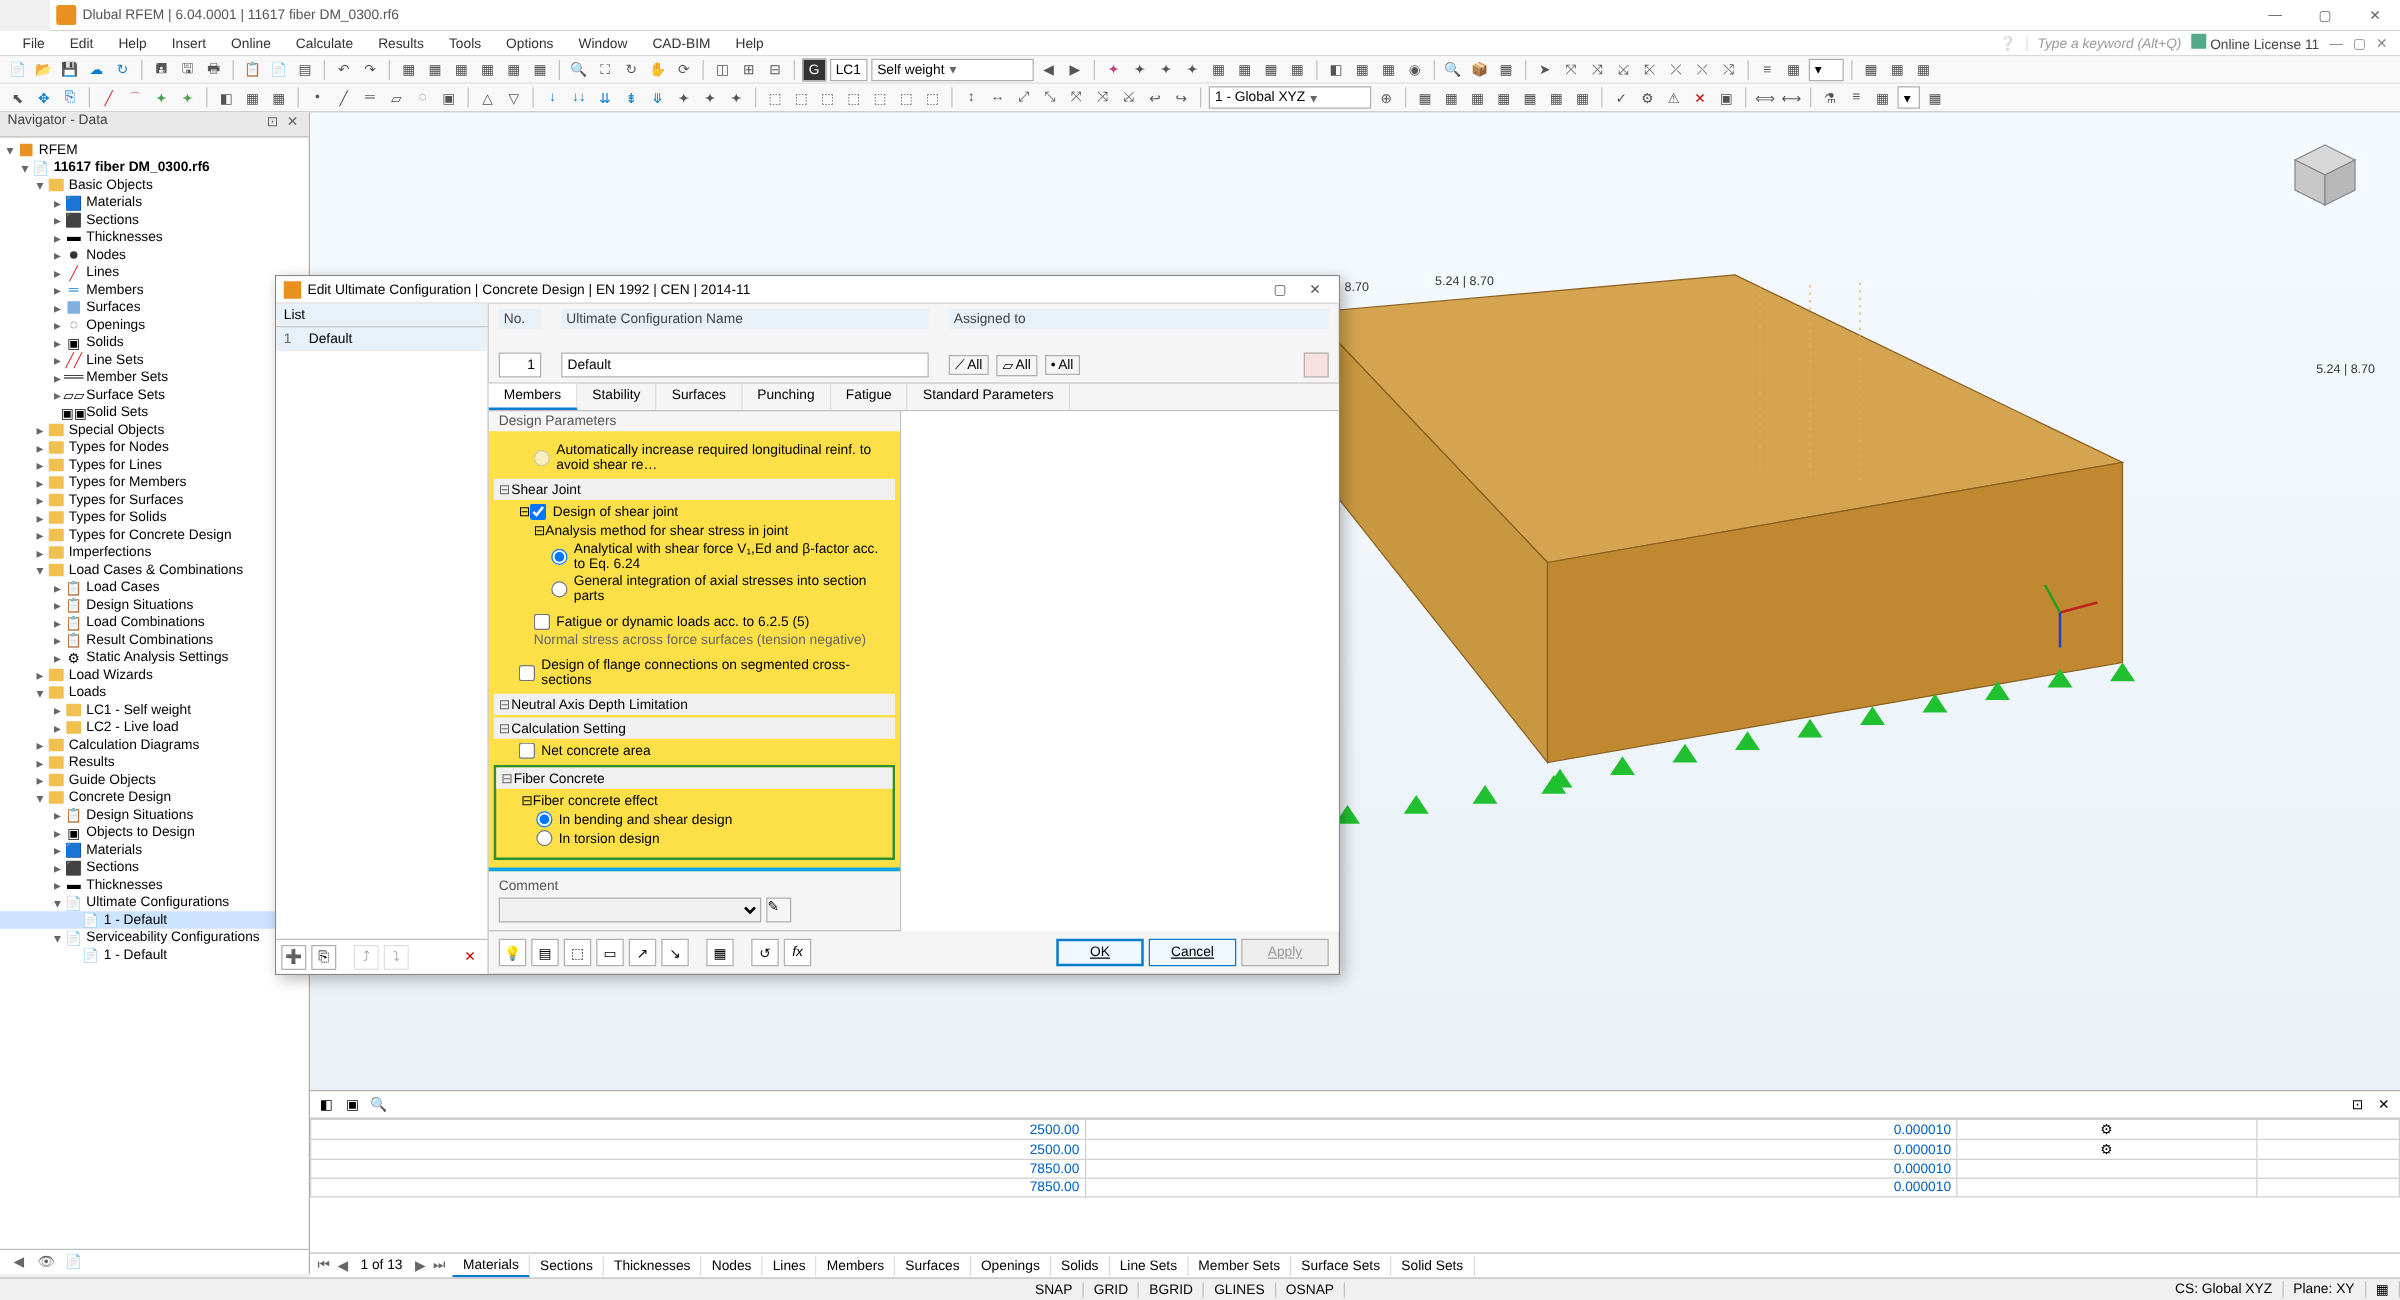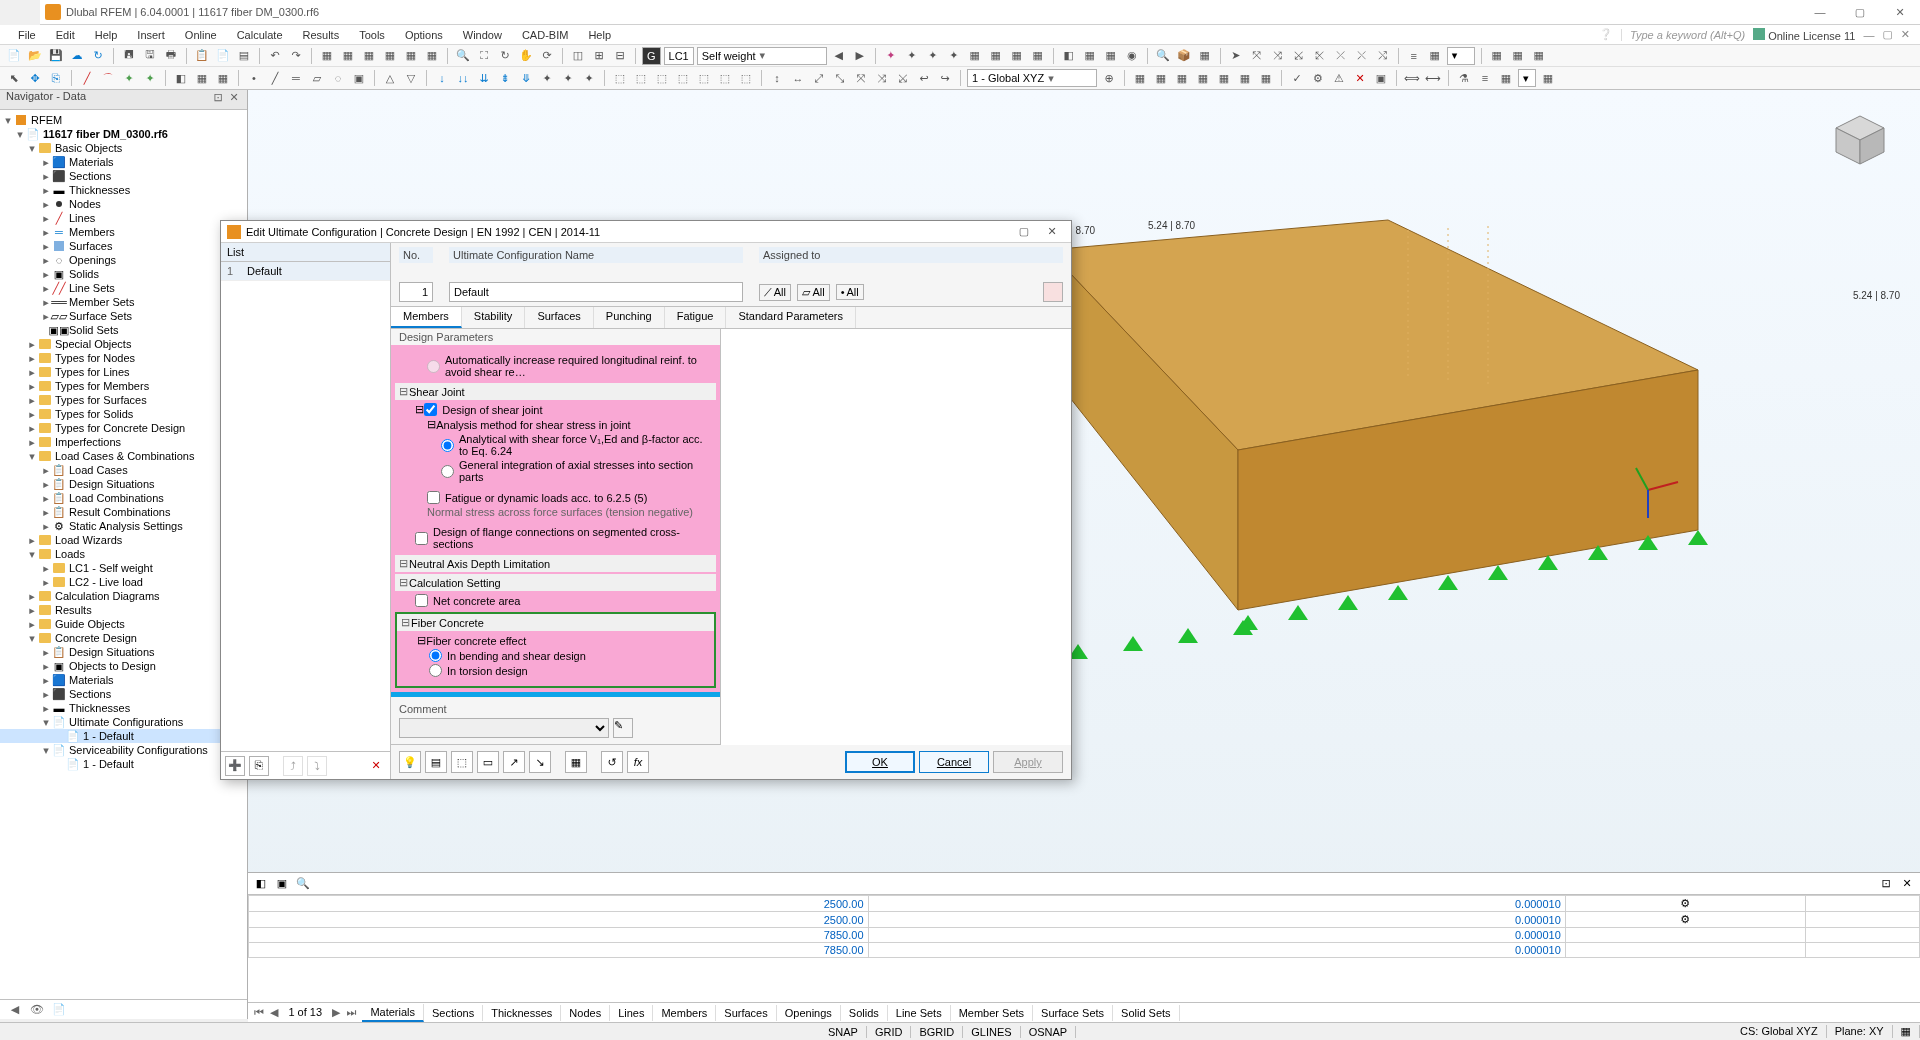--- a/index.html
+++ b/index.html
@@ -69,21 +69,21 @@
 .dlg-top .col { padding:4px 8px; }
 .dlg-top .lbl { color:#444; margin-bottom:19px; background:#e8f0f8; padding:2px 4px; }
 .dlg-top input, .dlg-top .ro { width:100%; height:20px; border:1px solid #b0b0b0; padding:0 4px; background:#fff; }
 .dlg-top .ro { display:flex; align-items:center; justify-content:flex-end; }
 .assigned { display:flex; gap:6px; align-items:center; }
 .assigned .ai { border:1px solid #b0b0b0; padding:1px 4px; display:flex; align-items:center; gap:2px; }
 .assigned .aib { width:20px; height:20px; border:1px solid #b0b0b0; background:#f8e0e0; cursor:pointer; }
 .dlg-tabs { display:flex; height:22px; background:#f5f5f5; border-bottom:1px solid #c0c0c0; }
 .dlg-tabs .dt { padding:3px 12px; cursor:pointer; border-right:1px solid #ddd; }
 .dlg-tabs .dt.act { background:#fff; border-bottom:2px solid #0a7cd0; }
-.dlg-params { flex:1; overflow:auto; background:#f9a8d4; padding:4px 0; position:relative; border-bottom:5px solid #0ea5e9; }
+.dlg-params { flex:1; overflow:auto; background:#fde047; padding:4px 0; position:relative; border-bottom:3px solid #0ea5e9; }
 .dph { padding:2px 8px; color:#555; font-weight:500; }
 .dpg { margin:2px 4px; }
 .dpg .gh { display:flex; align-items:center; padding:2px 4px; background:#f0f0f0; }
 .dpg .gh .ex { width:10px; color:#666; }
 .dpg .gc { padding:2px 0 2px 18px; }
 .dpg .row { display:flex; align-items:center; padding:1px 2px; }
 .dpg .row input[type=checkbox], .dpg .row input[type=radio] { margin-right:5px; }
 .dpg.hl { border:2px solid #2a9030; }
 .dlg-comment { padding:6px 8px; border-bottom:1px solid #c0c0c0; }
 .dlg-comment .cl { color:#555; margin-bottom:3px; }

